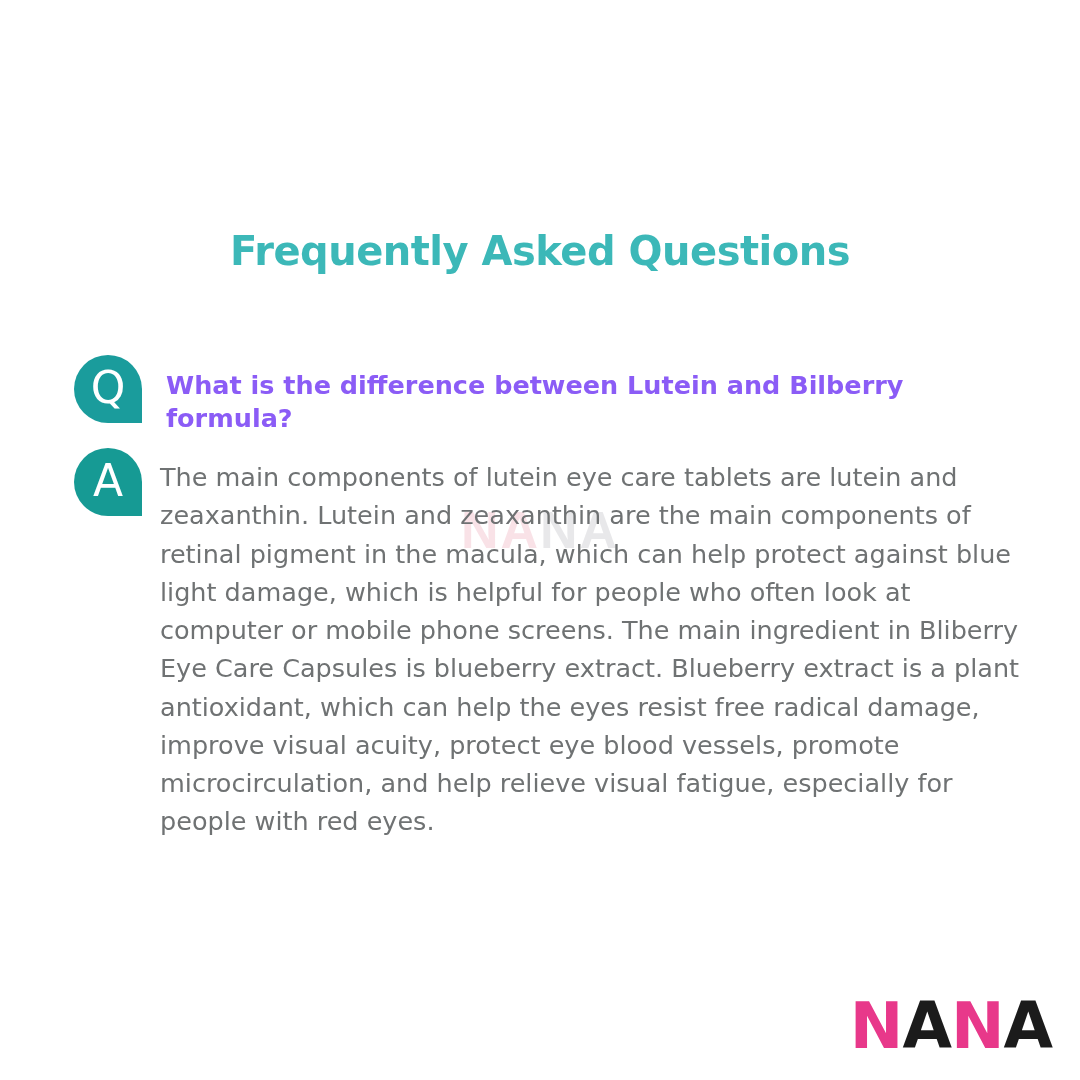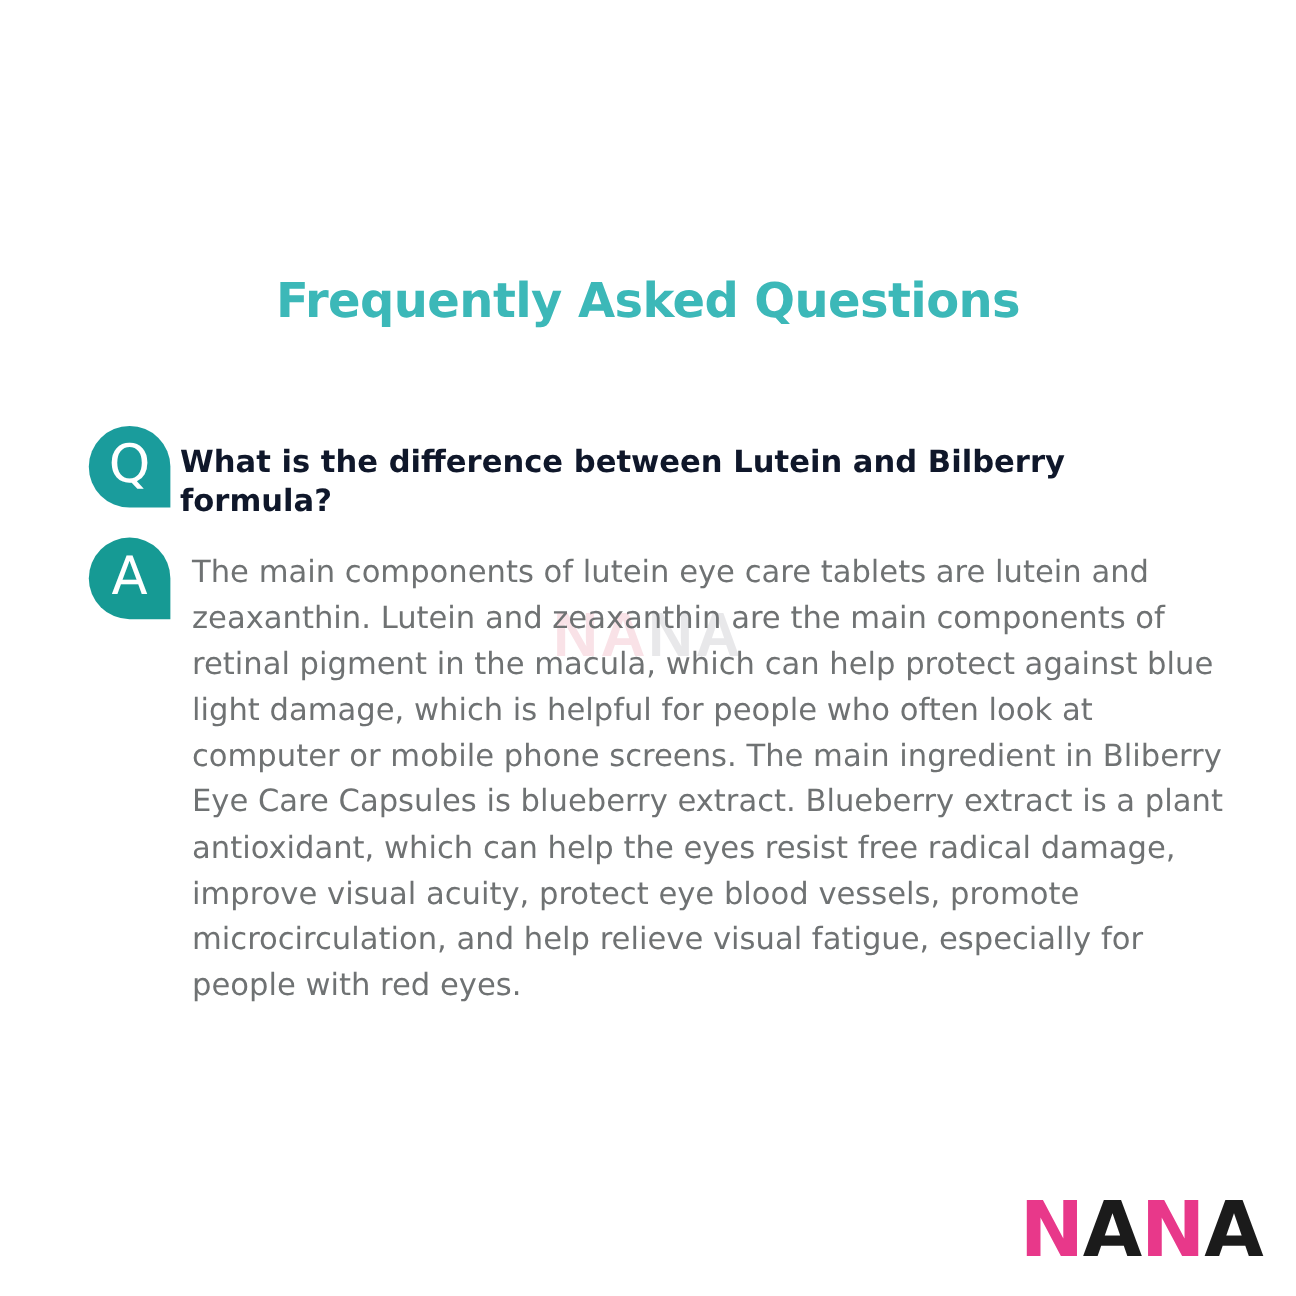--- a/index.html
+++ b/index.html
@@ -74,25 +74,25 @@
     text-align: center;
     font-weight: normal;
     border-radius: 34px 34px 0 34px;
     position: relative;
   }
   .badge.a-badge {
     background: #169a94;
     border-radius: 34px 34px 0 34px;
   }
   .q-text {
-    margin-left: 8px;
+    margin-left: 24px;
     margin-top: 14px;
     font-size: 25.5px;
     font-weight: bold;
-    color: #0f172a;
+    color: #8b5cf6;
     font-family: "DejaVu Sans", sans-serif;
     line-height: 1.3;
   }
 
   
   .a-row {
     position: absolute;
     left: 74px;
     top: 448px;
     width: 960px;

